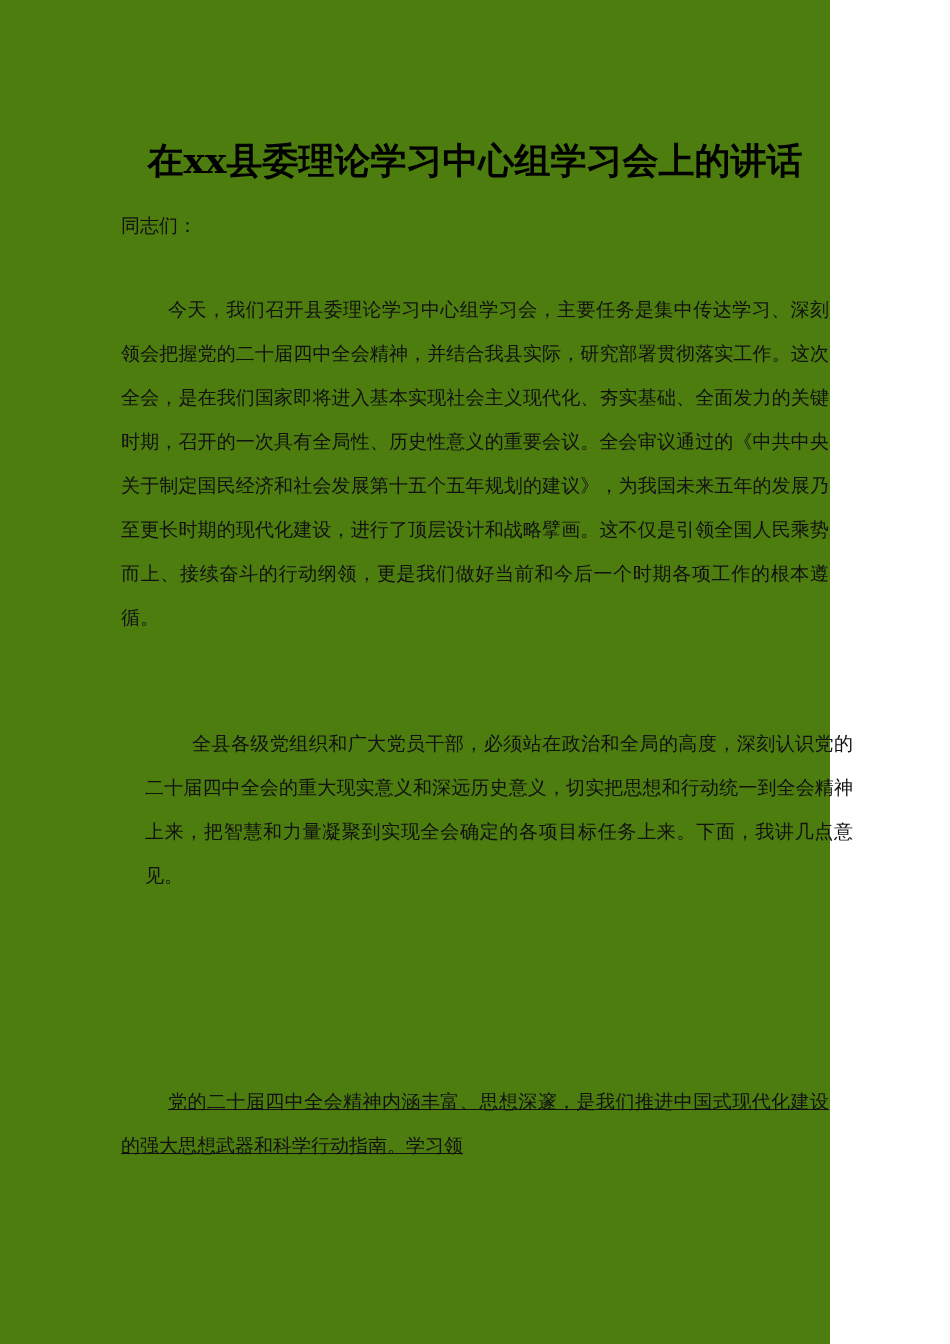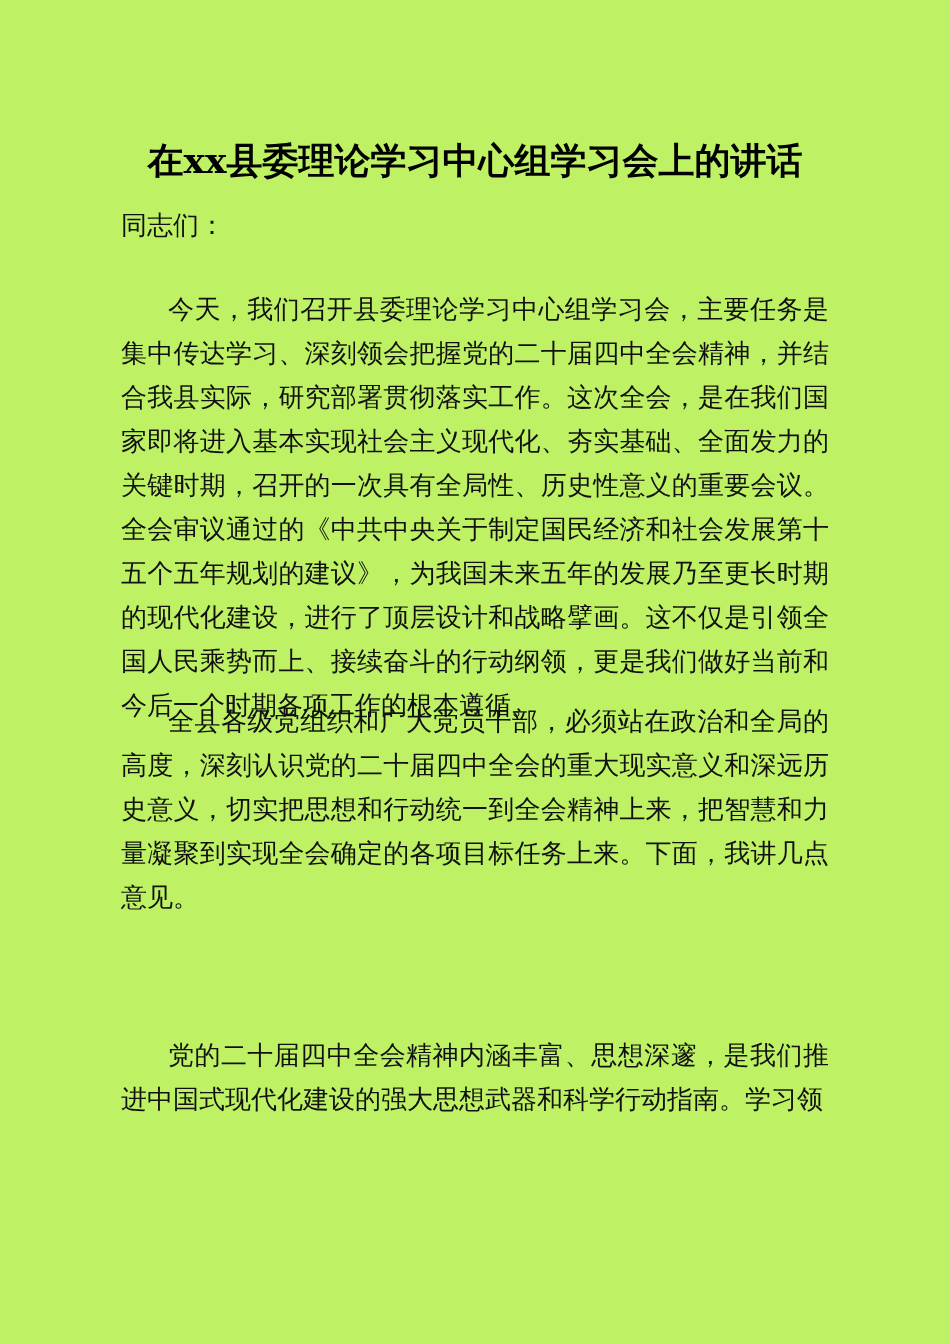--- a/index.html
+++ b/index.html
@@ -1,34 +1,34 @@
 <!DOCTYPE html>
 <html><head>
 <meta charset="utf-8">
 <style>
   html, body { margin: 0; padding: 0; background: #ffffff; }
   body { width: 950px; height: 1344px; position: relative; overflow: hidden; }
-  .page { position: absolute; left: 0; top: 0; width: 950px; height: 1344px; background: #bef264; }
+  .page { position: absolute; left: 0; top: 0; width: 830px; height: 1344px; background: #4d7c0f; }
   .title {
     position: absolute; left: 0; width: 950px; top: 137px;
     text-align: center; font-family: "DejaVu Serif", "Liberation Serif", serif;
     font-weight: bold; font-size: 36px; line-height: 46px; color: #000;
     letter-spacing: 0px;
   }
   .body-text {
     position: absolute; left: 121px; width: 708px;
     font-family: "DejaVu Sans", "Liberation Sans", sans-serif;
-    font-size: 26px; line-height: 44px; color: #111;
+    font-size: 19px; line-height: 44px; color: #111;
     text-align: justify; text-justify: inter-character;
   }
   .salutation { top: 203px; }
   .p1 { top: 275px; text-indent: 47px; margin-top: 12px; }
-  .p2 { top: 699px; text-indent: 47px; }
+  .p2 { top: 721px; text-indent: 47px; margin-left: 24px; }
   .h1 { top: 945px; text-indent: 47px; font-weight: bold; color: #000; }
-  .p3 { top: 1033px; text-indent: 47px; }
+  .p3 { top: 1079px; text-indent: 47px; text-decoration: underline; }
   .para { margin: 0; }
 </style>
 </head>
 <body>
 
 <div class="page">
   <div class="title">在xx县委理论学习中心组学习会上的讲话</div>
 
   <div class="body-text salutation">同志们：</div>
 

